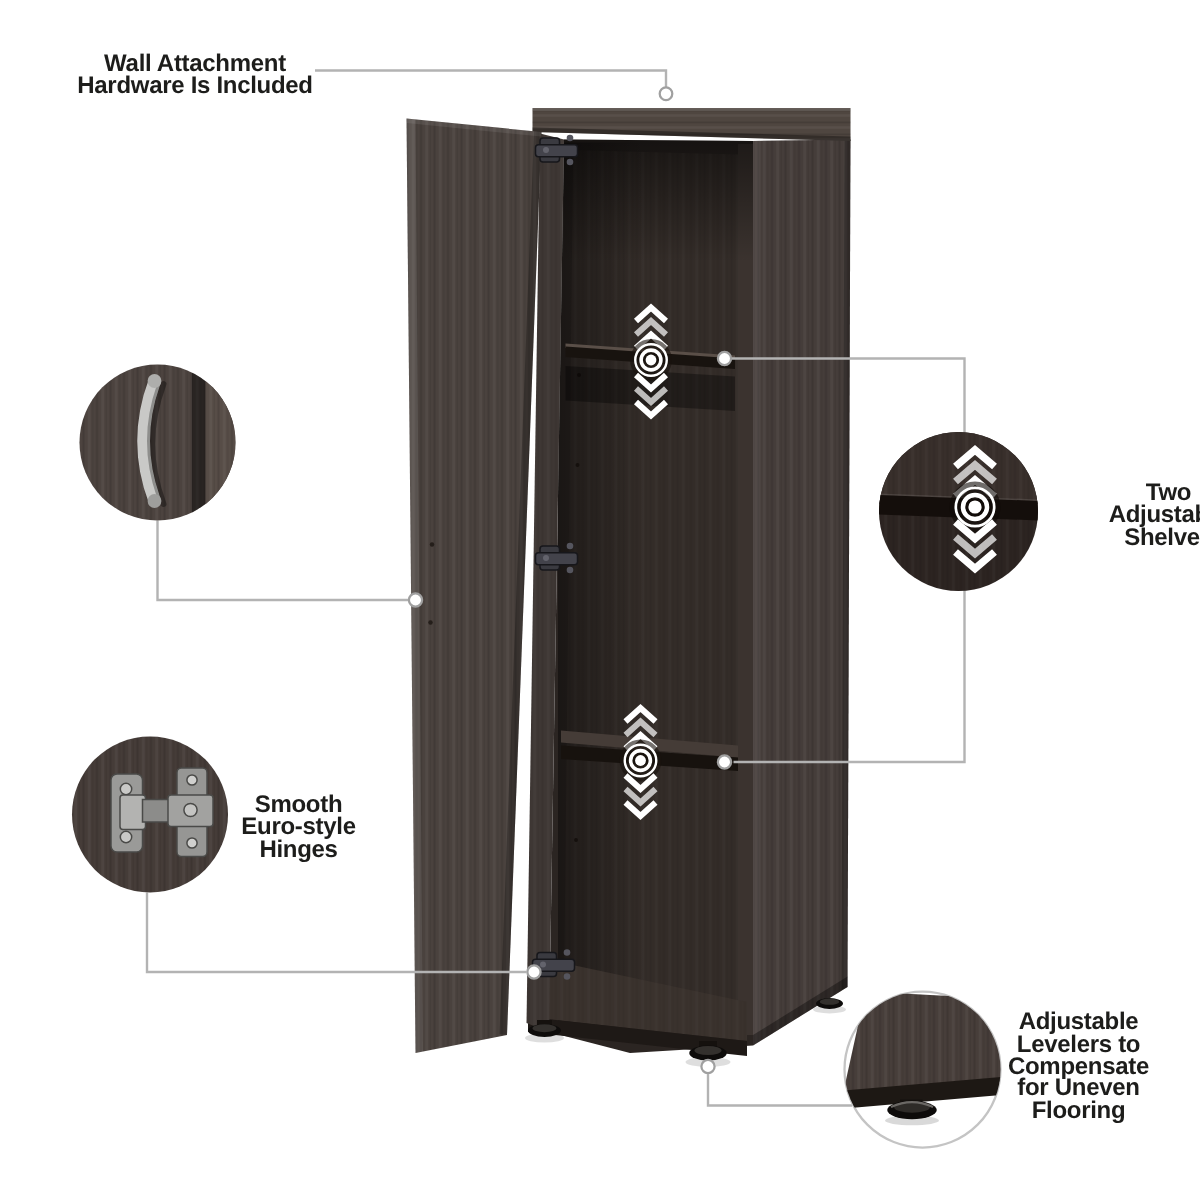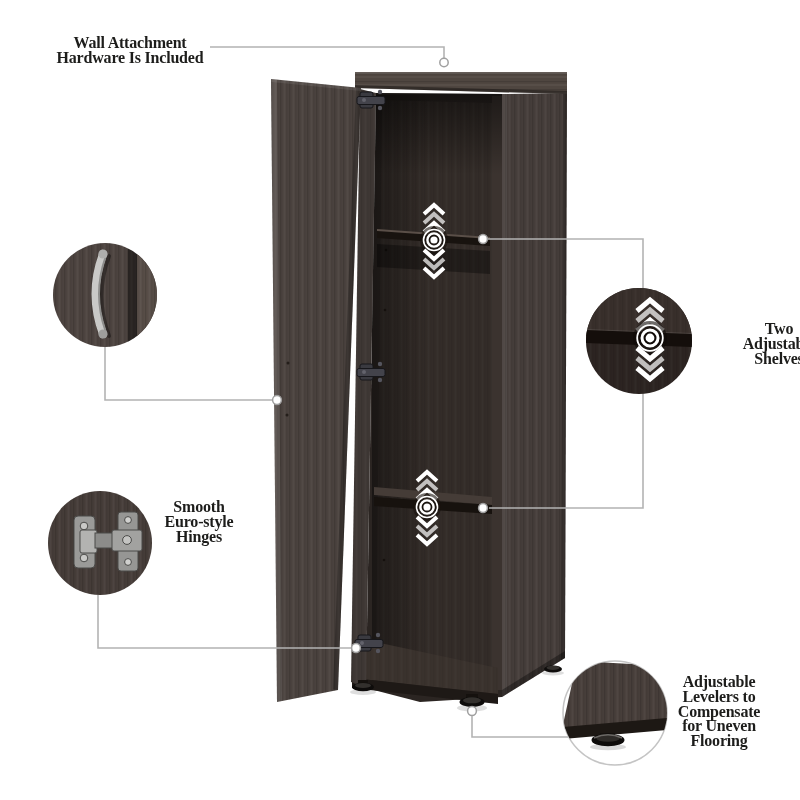--- a/index.html
+++ b/index.html
@@ -1,17 +1,17 @@
 <!DOCTYPE html>
 <html><head>
 <meta charset="utf-8">
 <style>
   html,body{margin:0;padding:0;background:#ffffff;}
   .stage{position:relative;width:800px;height:800px;background:#ffffff;overflow:hidden;
-         font-family:Liberation Serif, serif;}
+         font-family:Liberation Sans, sans-serif;}
   .stage svg{position:absolute;left:0;top:0;}
   .label{position:absolute;transform:translateX(-50%);text-align:center;white-space:pre-line;
          font-weight:bold;font-size:16px;line-height:14.8px;letter-spacing:-0.2px;color:#1d1d1b;}
 </style>
 </head>
 <body>
 
 <div class="stage">
 
 <svg width="800" height="800" viewBox="0 0 800 800">
@@ -284,21 +284,21 @@
         <ellipse cx="608" cy="740" rx="16.5" ry="6.2" fill="#0d0b0a"></ellipse>
         <ellipse cx="608" cy="738" rx="12" ry="3.8" fill="#2e2b28"></ellipse>
         <path d="M594,738 Q608,731.5 622,738" stroke="#6b6865" stroke-width="1.4" fill="none"></path>
       </g>
     </g>
   </g>
 </svg>
 
   <div class="label" style="left:130px;top:36px;">Wall Attachment
 Hardware Is Included</div>
-  <div class="label" style="left:199px;top:500px;">Smooth
+  <div class="label" style="left:199px;top:530px;">Smooth
 Euro-style
 Hinges</div>
   <div class="label" style="left:731px;top:322px;margin-left:48px;">Two
 Adjustable
 Shelves</div>
   <div class="label" style="left:719px;top:675px;">Adjustable
 Levelers to
 Compensate
 for Uneven
 Flooring</div>

